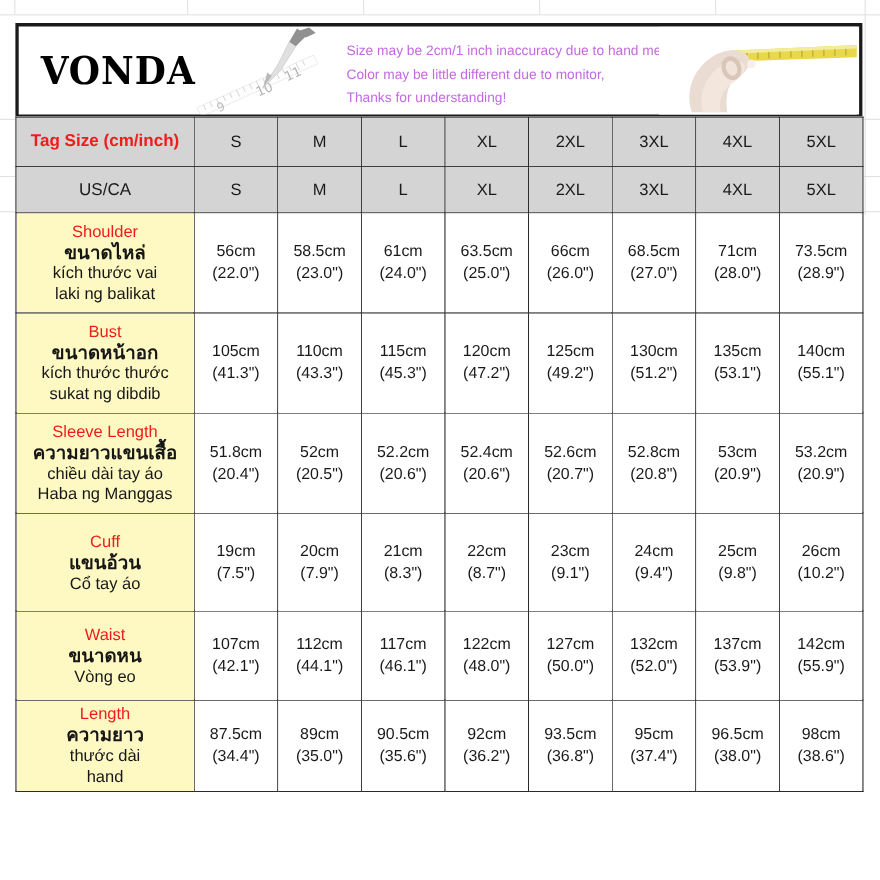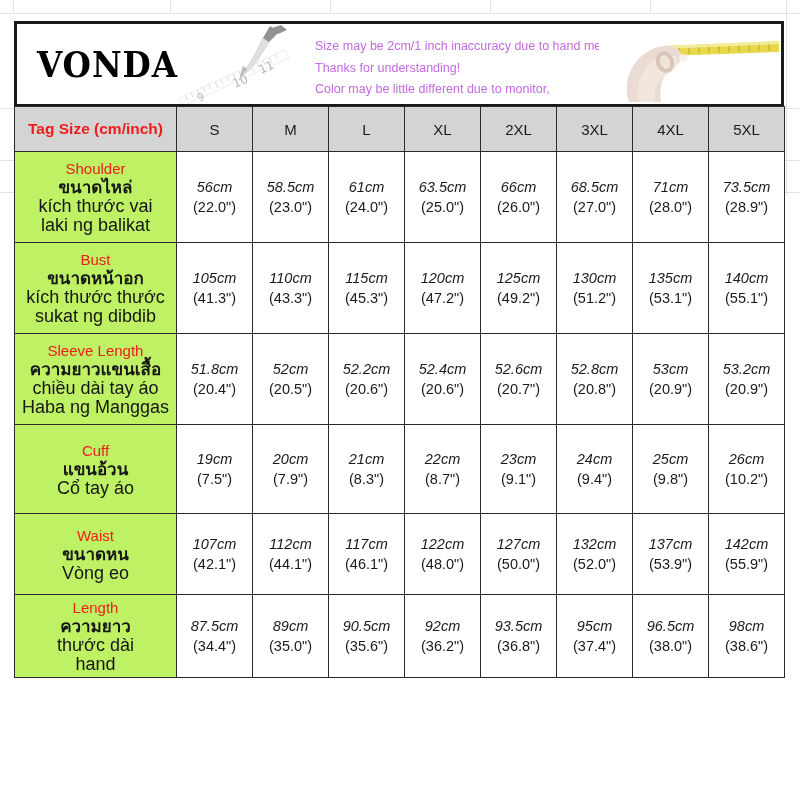--- a/index.html
+++ b/index.html
@@ -119,47 +119,47 @@
     font-size: 15.5px;
   }
   tr.hdr.tag td.label {
     color: #ef1c1c;
     font-size: 15.5px;
     font-weight: bold;
   }
   tr.hdr td.v { font-size: 15px; }
 
   td.label-cell {
-    background: #bef264;
+    background: #fef9c3;
     line-height: 19px;
     padding: 4px 2px;
   }
   td.label-cell .en {
     color: #ef1c1c;
     font-size: 15px;
     display: block;
   }
   td.label-cell .th {
     color: #161616;
     font-size: 17px;
     display: block;
     font-weight: 700;
   }
   td.label-cell .vi,
   td.label-cell .ph {
     color: #161616;
-    font-size: 18px;
+    font-size: 15px;
     display: block;
   }
 
   td.data-cell {
     background: #ffffff;
     line-height: 20px;
   }
-  td.data-cell .cm { display: block; font-style: italic; }
+  td.data-cell .cm { display: block; }
   td.data-cell .in { display: block; }
 
   tr.data td { height: 90px; }
   tr.data.r-cuff td { height: 88px; }
   tr.data.r-waist td { height: 80px; }
   tr.data.r-length td { height: 82px; }
 
   
   .err-marker {
     position: absolute;
@@ -225,22 +225,22 @@
 
           <path d="M62 56 L76 34 L86 14 L92 18 L78 40 Z" fill="#bdbdbd" stroke="#9a9a9a" stroke-width="0.8"></path>
           <path d="M62 56 L70 45 L66 42 Z" fill="#6a6a6a"></path>
           <path d="M86 14 L93 2 L102 8 L92 18 Z" fill="#161616"></path>
           <path d="M95 4 L104 1 L110 6 L101 10 Z" fill="#161616"></path>
         </g>
       </svg>
 
       <div class="notice">
         <div>Size may be 2cm/1 inch inaccuracy due to hand measure,</div>
+        <div>Color may be little different due to monitor,</div>
         <div>Thanks for understanding!</div>
-        <div>Color may be little different due to monitor,</div>
       </div>
 
       <svg class="tape-art" viewBox="0 0 180 82">
         <rect x="0" y="0" width="180" height="82" fill="#ffffff"></rect>
 
         <path d="M66 22 L180 17 L180 28 L66 32 Z" fill="#e8d84a"></path>
         <path d="M66 22 L180 17 L180 20 L66 25 Z" fill="#f3ec9a"></path>
         <g stroke="#8a7f1f" stroke-width="0.7" opacity="0.8">
           <line x1="80" y1="24" x2="80" y2="30"></line>
           <line x1="90" y1="23.6" x2="90" y2="29.6"></line>
@@ -283,20 +283,31 @@
           <td class="v">S</td>
           <td class="v">M</td>
           <td class="v">L</td>
           <td class="v">XL</td>
           <td class="v">2XL</td>
           <td class="v">3XL</td>
           <td class="v">4XL</td>
           <td class="v">5XL</td>
         </tr>
 
+        <tr class="hdr">
+          <td class="label">US/CA</td>
+          <td class="v">S</td>
+          <td class="v">M</td>
+          <td class="v">L</td>
+          <td class="v">XL</td>
+          <td class="v">2XL</td>
+          <td class="v">3XL</td>
+          <td class="v">4XL</td>
+          <td class="v">5XL</td>
+        </tr>
 
 
 
         <tr class="data r-shoulder">
           <td class="label-cell">
             <span class="en">Shoulder</span>
             <span class="th">ขนาดไหล่</span>
             <span class="vi">kích thước vai</span>
             <span class="ph">laki ng balikat</span>
           </td>

